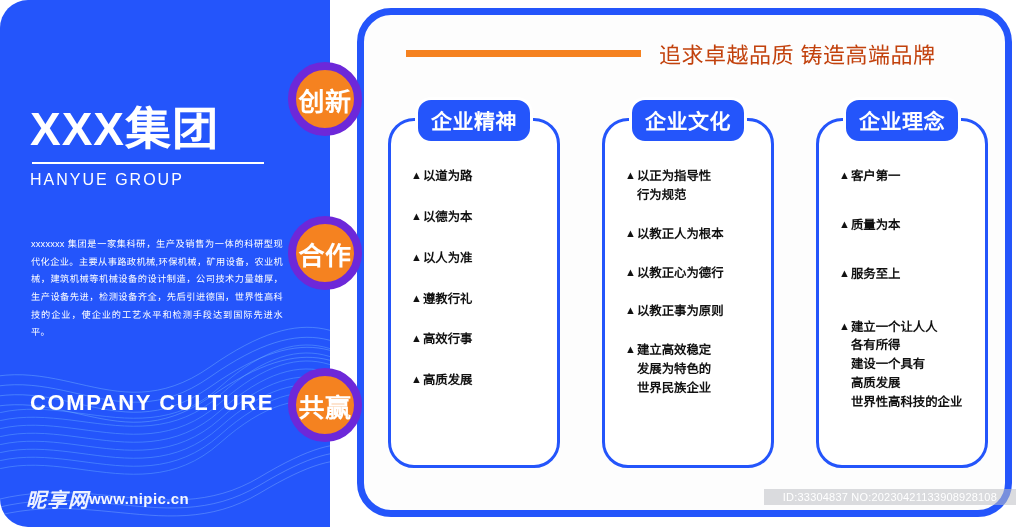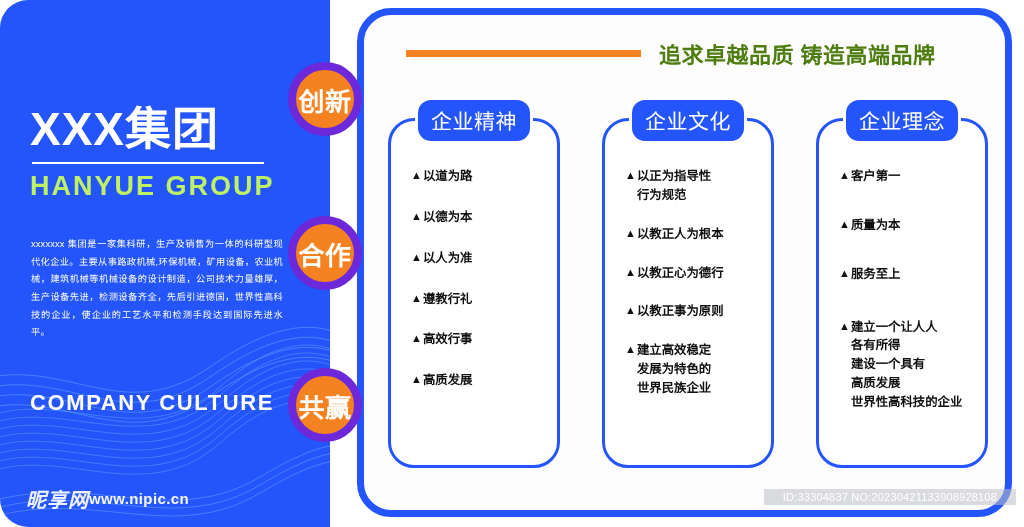--- a/index.html
+++ b/index.html
@@ -44,23 +44,23 @@
     line-height:1.05;
     white-space:nowrap;
   }
   .title-rule{
     margin:9px 0 7px 2px;
     width:232px;
     height:2px;
     background:#ffffff;
   }
   .left-title .en{
-    color:#bef264;
-    font-size:27px;
-    font-weight:700;
+    color:#ffffff;
+    font-size:16px;
+    font-weight:400;
     letter-spacing:2.0px;
     white-space:nowrap;
   }
   .left-desc{
     position:absolute;
     left:31px; top:236px;
     width:252px;
     color:#ffffff;
     font-size:9.2px;
     line-height:1.92;
@@ -139,23 +139,23 @@
     padding-left:42px;
     box-sizing:border-box;
   }
   .slogan-bar{
     width:235px;
     height:7px;
     background:#f58220;
     flex:0 0 auto;
   }
   .slogan-text{
-    color:#4d7c0f;
+    color:#c2410c;
     font-size:22px;
-    font-weight:700;
+    font-weight:400;
     letter-spacing:0.5px;
     white-space:nowrap;
   }
 
   
   .cards{
     position:absolute;
     left:24px; top:103px;
     width:600px;
     display:flex;
@@ -176,21 +176,21 @@
     top:-24px;
     left:50%;
     transform:translateX(-50%);
     background:#2455fb;
     border:3px solid #ffffff;
     border-radius:16px;
     box-sizing:border-box;
     padding:5px 13px 6px 13px;
     color:#ffffff;
     font-size:21px;
-    font-weight:400;
+    font-weight:700;
     letter-spacing:0.5px;
     white-space:nowrap;
     z-index:3;
   }
   .card-list{
     list-style:none;
     margin:0;
     padding:0;
     display:flex;
     flex-direction:column;

